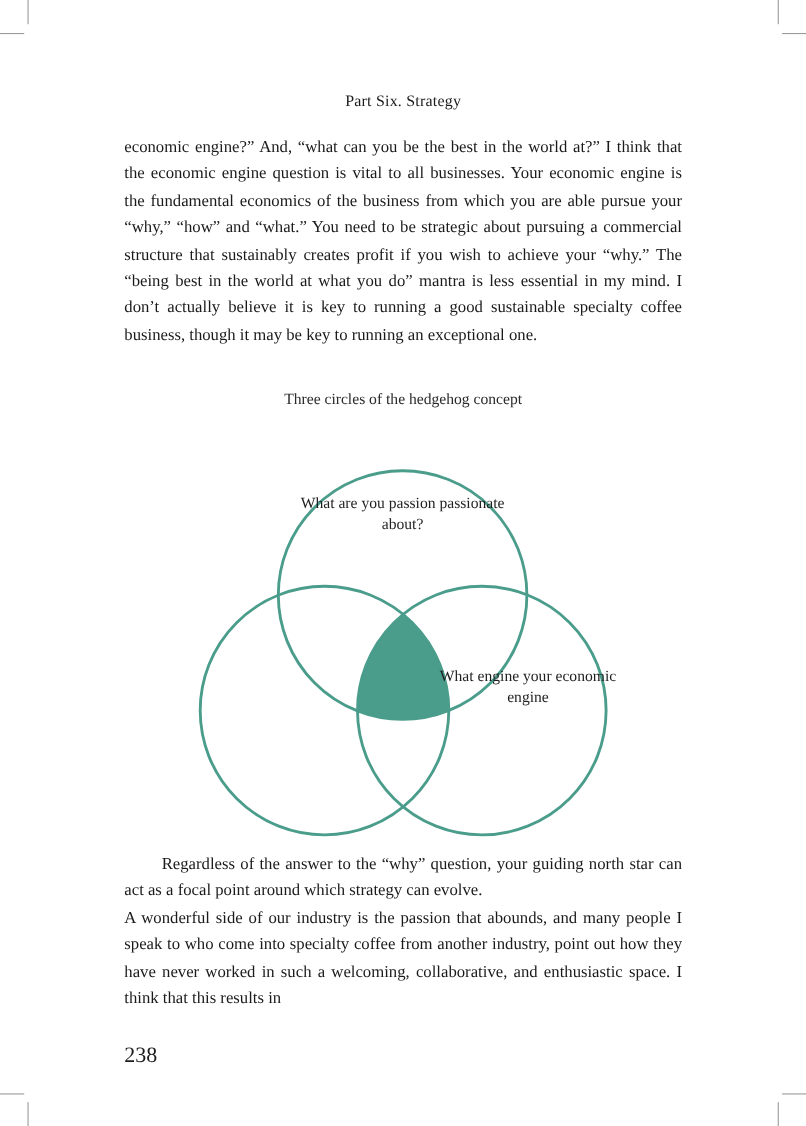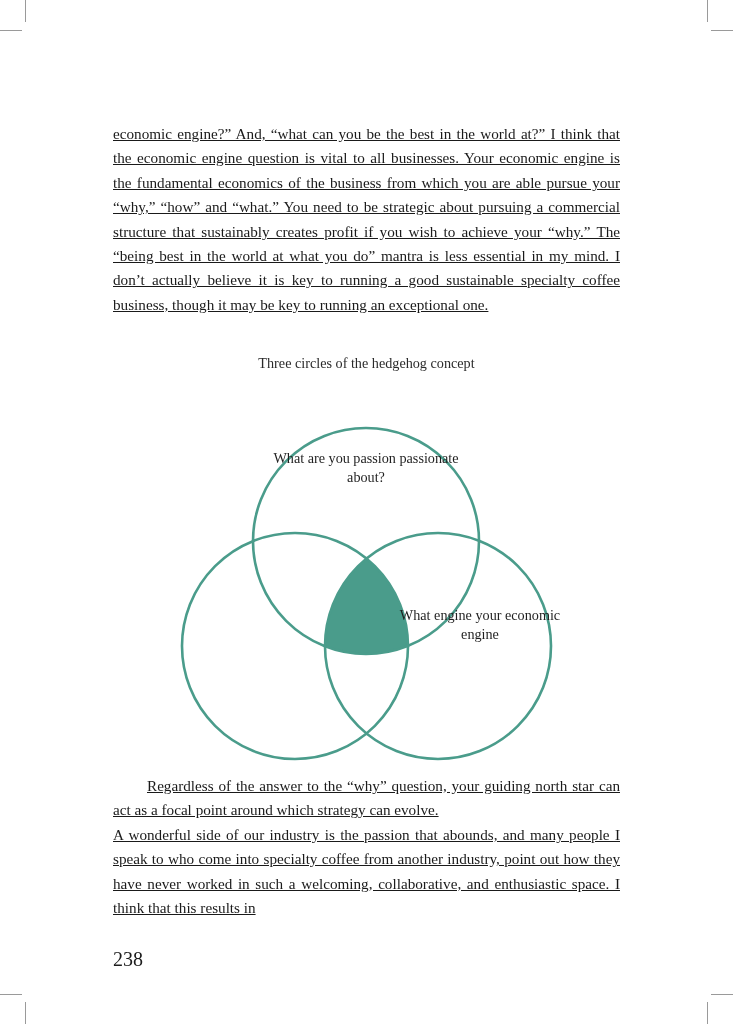--- a/index.html
+++ b/index.html
@@ -57,21 +57,20 @@
   .body-text {
     position: absolute;
     left: 0;
     width: 507px;
     font-size: 15.2px;
     line-height: 24.4px;
     text-align: justify;
     text-justify: inter-word;
     color: #1a1a1a;
     hyphens: none;
-    text-decoration: underline;
   }
   .para-top { top: 122px; }
   .para-bottom { top: 774px; }
   .para-bottom .indent { text-indent: 34px; }
   .para-bottom p { margin: 0; }
 
   .body-text p { margin: 0; }
 
   
   .figure {
@@ -124,20 +123,21 @@
 <div class="crop h crop-tl-h"></div>
 <div class="crop v crop-tr-v"></div>
 <div class="crop h crop-tr-h"></div>
 <div class="crop v crop-bl-v"></div>
 <div class="crop h crop-bl-h"></div>
 <div class="crop v crop-br-v"></div>
 <div class="crop h crop-br-h"></div>
 
 <div class="page-inner">
 
+  <div class="running-head">Part Six. Strategy</div>
 
   <div class="body-text para-top">
     <p>economic engine?” And, “what can you be the best in the world at?” I think that the economic engine question is vital to all businesses. Your economic engine is the fundamental economics of the business from which you are able pursue your “why,” “how” and “what.” You need to be strategic about pursuing a commercial structure that sustainably creates profit if you wish to achieve your “why.” The “being best in the world at what you do” mantra is less essential in my mind. I don’t actually believe it is key to running a good sustainable specialty coffee business, though it may be key to running an exceptional one.</p>
   </div>
 
   <div class="figure">
 
     <div class="fig-caption">Three circles of the hedgehog concept</div>
 
     <svg class="venn" width="507" height="400" viewBox="0 0 507 400">

